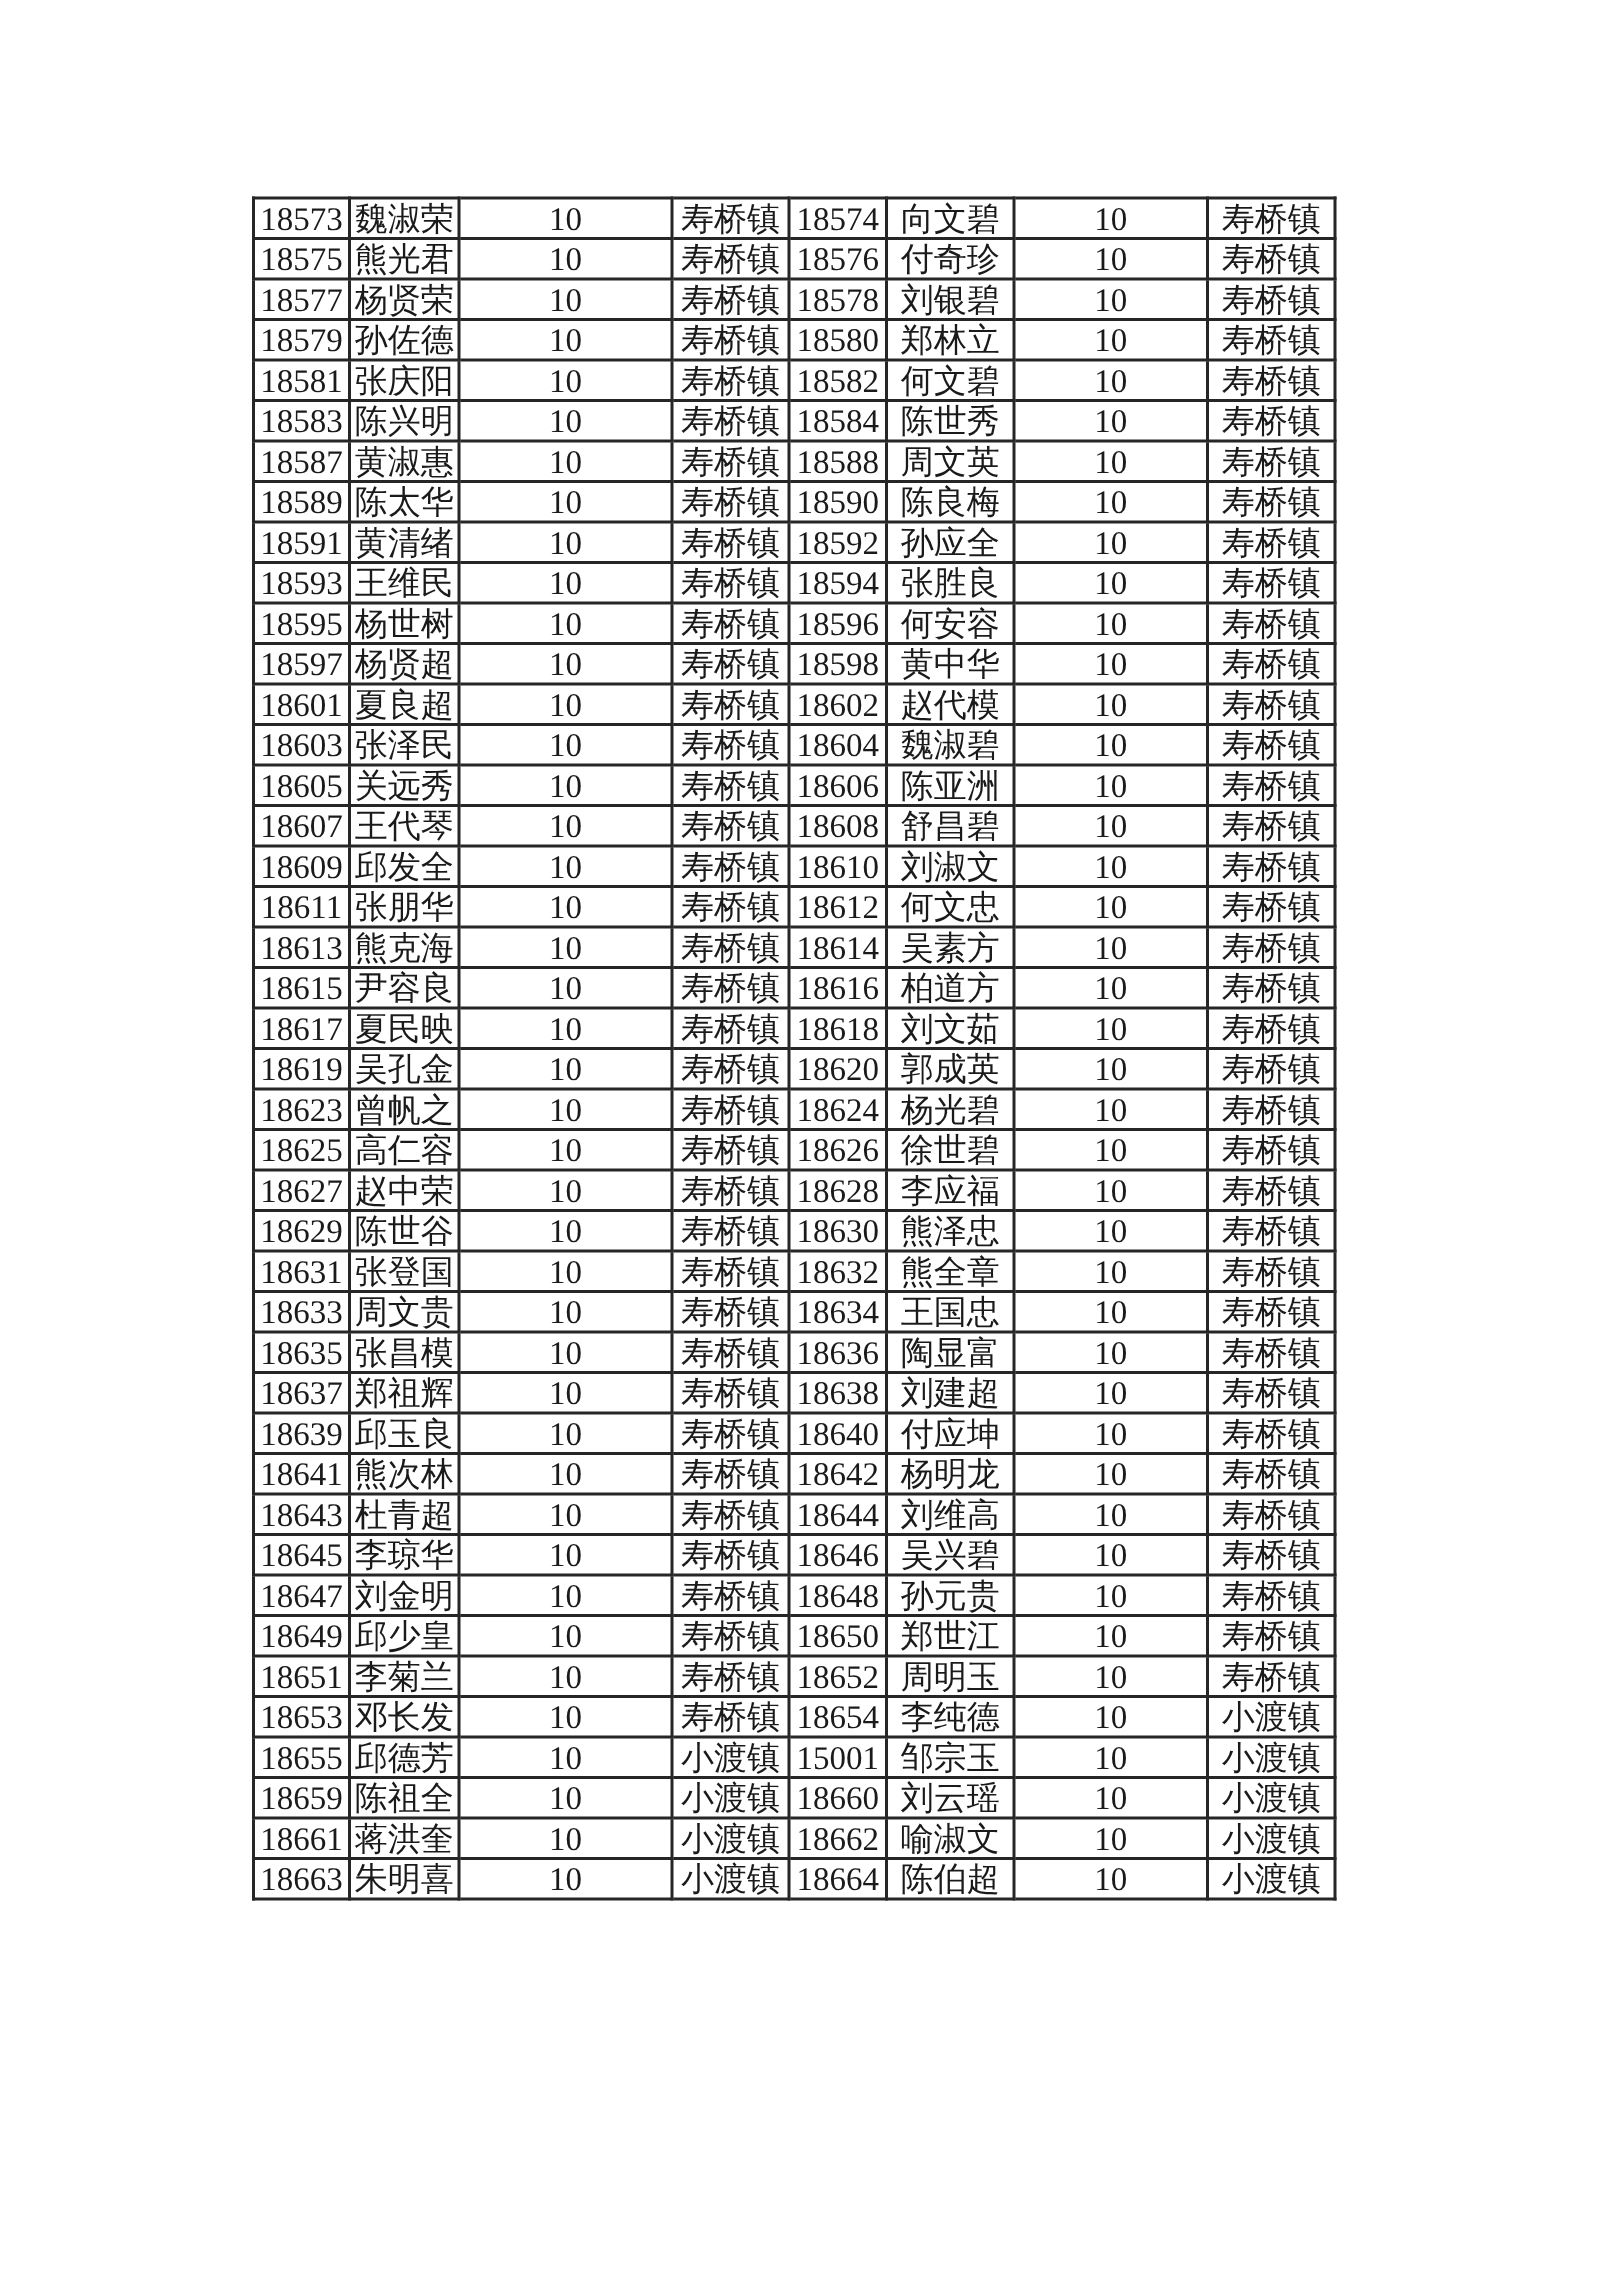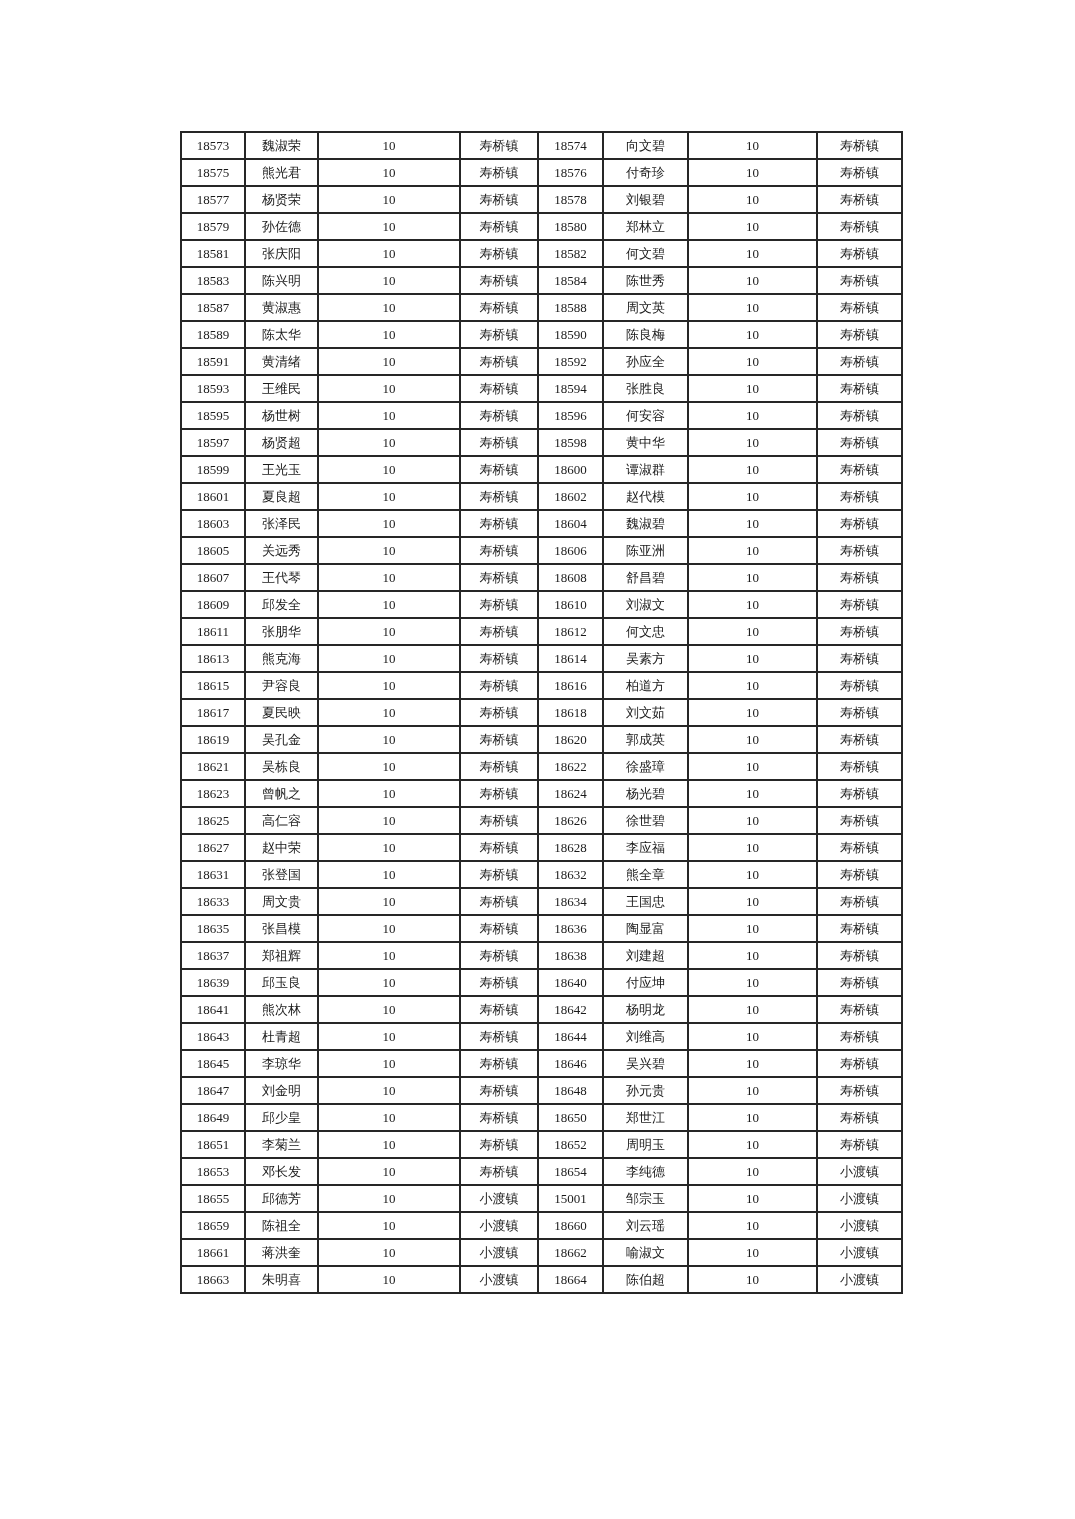--- a/index.html
+++ b/index.html
@@ -11,26 +11,26 @@
     position: relative;
     width: 1075px;
     height: 1519px;
     background: #ffffff;
     overflow: hidden;
     font-family: "Liberation Serif", "DejaVu Serif", serif;
     color: #1a1a1a;
   }
   table.roster {
     position: absolute;
-    left: 180px;
+    left: 168px;
     top: 131px;
     width: 721px;
     border-collapse: collapse;
     table-layout: fixed;
-    font-size: 13px;
+    font-size: 22px;
   }
   table.roster td {
     border: 2px solid #262626;
     height: 25px;
     padding: 0;
     text-align: center;
     vertical-align: middle;
     white-space: nowrap;
     overflow: hidden;
     line-height: 25px;
@@ -175,30 +175,20 @@
           <td>18597</td>
           <td>杨贤超</td>
           <td>10</td>
           <td>寿桥镇</td>
           <td>18598</td>
           <td>黄中华</td>
           <td>10</td>
           <td>寿桥镇</td>
         </tr>
         <tr>
-          <td>18599</td>
-          <td>王光玉</td>
-          <td>10</td>
-          <td>寿桥镇</td>
-          <td>18600</td>
-          <td>谭淑群</td>
-          <td>10</td>
-          <td>寿桥镇</td>
-        </tr>
-        <tr>
           <td>18601</td>
           <td>夏良超</td>
           <td>10</td>
           <td>寿桥镇</td>
           <td>18602</td>
           <td>赵代模</td>
           <td>10</td>
           <td>寿桥镇</td>
         </tr>
         <tr>
@@ -285,30 +275,20 @@
           <td>18619</td>
           <td>吴孔金</td>
           <td>10</td>
           <td>寿桥镇</td>
           <td>18620</td>
           <td>郭成英</td>
           <td>10</td>
           <td>寿桥镇</td>
         </tr>
         <tr>
-          <td>18621</td>
-          <td>吴栋良</td>
-          <td>10</td>
-          <td>寿桥镇</td>
-          <td>18622</td>
-          <td>徐盛璋</td>
-          <td>10</td>
-          <td>寿桥镇</td>
-        </tr>
-        <tr>
           <td>18623</td>
           <td>曾帆之</td>
           <td>10</td>
           <td>寿桥镇</td>
           <td>18624</td>
           <td>杨光碧</td>
           <td>10</td>
           <td>寿桥镇</td>
         </tr>
         <tr>
@@ -321,20 +301,30 @@
           <td>10</td>
           <td>寿桥镇</td>
         </tr>
         <tr>
           <td>18627</td>
           <td>赵中荣</td>
           <td>10</td>
           <td>寿桥镇</td>
           <td>18628</td>
           <td>李应福</td>
+          <td>10</td>
+          <td>寿桥镇</td>
+        </tr>
+        <tr>
+          <td>18629</td>
+          <td>陈世谷</td>
+          <td>10</td>
+          <td>寿桥镇</td>
+          <td>18630</td>
+          <td>熊泽忠</td>
           <td>10</td>
           <td>寿桥镇</td>
         </tr>
         <tr>
           <td>18631</td>
           <td>张登国</td>
           <td>10</td>
           <td>寿桥镇</td>
           <td>18632</td>
           <td>熊全章</td>

